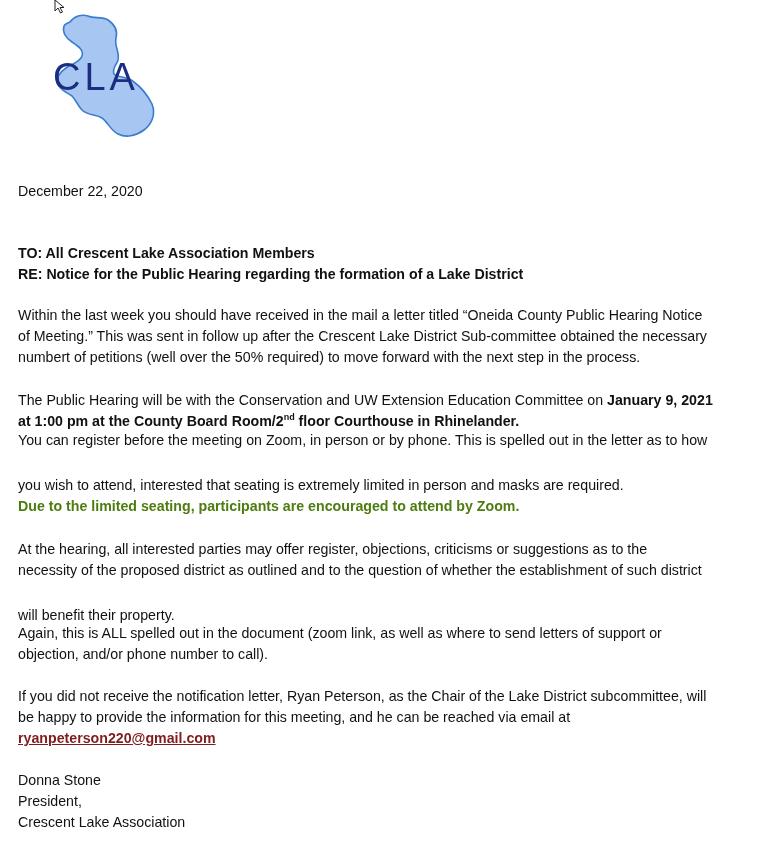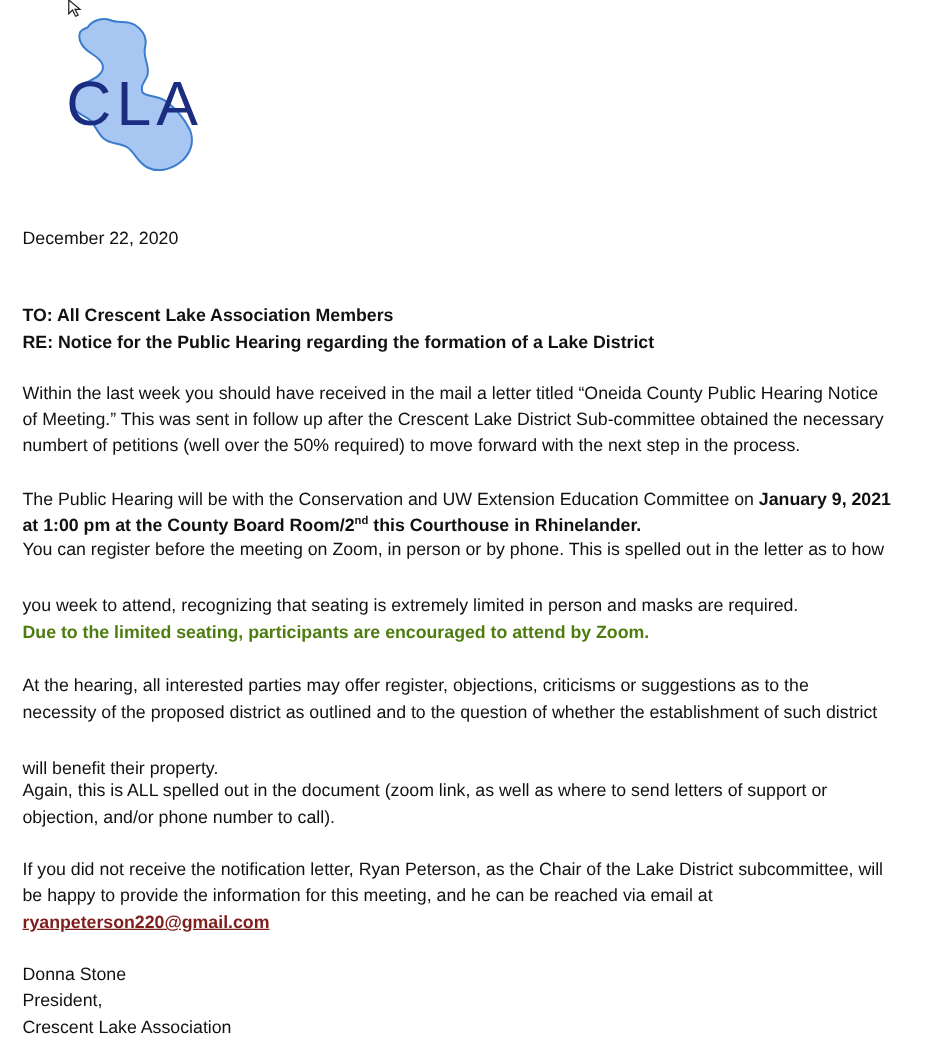--- a/index.html
+++ b/index.html
@@ -27,21 +27,21 @@
       left: 48px;
       top: 10px;
       width: 112px;
       height: 135px;
     }
     .logo-text {
       position: absolute;
       left: 53px;
       top: 58px;
       font-family: "Liberation Sans", sans-serif;
-      font-size: 50px;
+      font-size: 38px;
       letter-spacing: 4px;
       color: #1b2d80;
       line-height: 1;
     }
     .doc {
       position: absolute;
       left: 18px;
       top: 0;
       width: 730px;
       font-size: 14.2px;
@@ -81,27 +81,27 @@
     <div class="line" style="top:305px">Within the last week you should have received in the mail a letter titled “Oneida County Public Hearing Notice</div>
     <div class="line" style="top:326px">of Meeting.”  This was sent in follow up after the Crescent Lake District Sub-committee obtained the necessary</div>
     <div class="line" style="top:347px">numbert of petitions (well over the 50% required) to move forward with the next step in the process.</div>
   </div>
 
   <div>
     <div class="line" style="top:390px">
       <span>The Public Hearing will be with the Conservation and UW Extension Education Committee on </span><span class="bold">January 9, 2021</span>
     </div>
     <div class="line bold" style="top:411px">
-      <span>at 1:00 pm at the County Board Room/2</span><sup>nd</sup><span> this Courthouse in Rhinelander.</span>
+      <span>at 1:00 pm at the County Board Room/2</span><sup>nd</sup><span> floor Courthouse in Rhinelander.</span>
     </div>
   </div>
 
   <div>
     <div class="line" style="top:430px">You can register before the meeting on Zoom, in person or by phone.  This is spelled out in the letter as to how</div>
-    <div class="line" style="top:475px">you week to attend, recognizing that seating is extremely limited in person and masks are required.</div>
+    <div class="line" style="top:475px">you wish to attend, interested that seating is extremely limited in person and masks are required.</div>
     <div class="line red" style="top:496px">Due to the limited seating, participants are encouraged to attend by Zoom.</div>
   </div>
 
   <div>
     <div class="line" style="top:539px">At the hearing, all interested parties may offer register, objections, criticisms or suggestions as to the</div>
     <div class="line" style="top:560px">necessity of the proposed district as outlined and to the question of whether the establishment of such district</div>
     <div class="line" style="top:605px">will benefit their property.</div>
   </div>
 
   <div>

